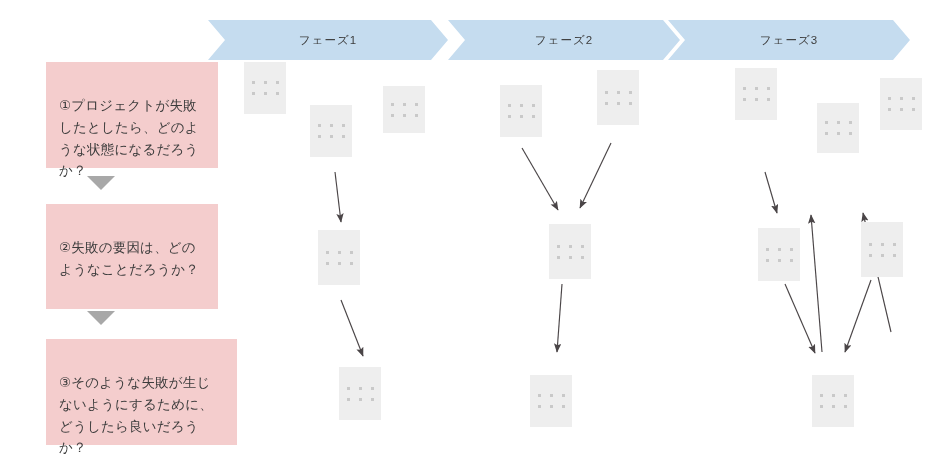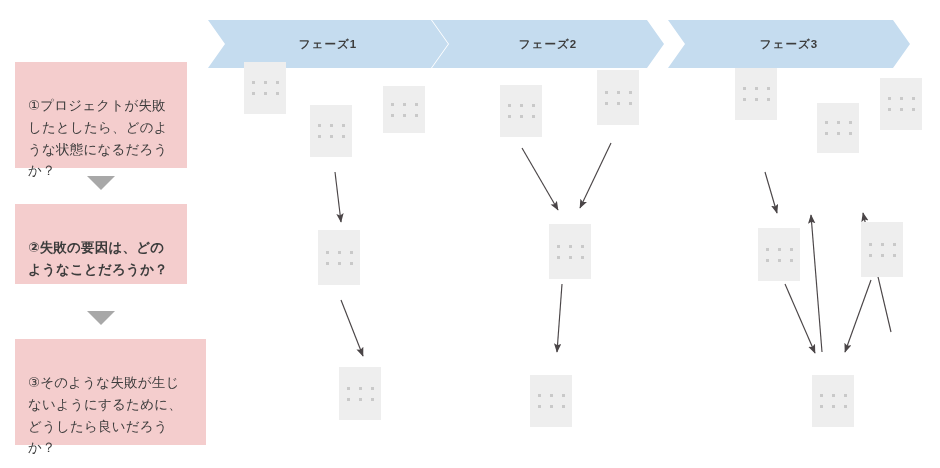--- a/index.html
+++ b/index.html
@@ -22,46 +22,46 @@
   .q-box {
     position: absolute;
     background: #f4cdcd;
     box-sizing: border-box;
     padding: 11px 13px 10px 13px;
     color: #3c3c3c;
     font-size: 13.5px;
     line-height: 1.62;
     letter-spacing: 0.2px;
     white-space: pre-line;
+    margin-left: 31px;
   }
   .q-arrow {
     position: absolute;
     width: 0;
     height: 0;
     border-left: 14px solid transparent;
     border-right: 14px solid transparent;
     border-top: 14px solid #a8a8a8;
   }
 
   
   .phase {
     position: absolute;
     top: 20px;
-    height: 48px;
+    height: 40px;
     background: #c5dcef;
     color: #3d3d3d;
     font-size: 11.5px;
     letter-spacing: 1.1px;
     display: flex;
     align-items: center;
     justify-content: center;
     box-sizing: border-box;
     -webkit-clip-path: polygon(0 0, calc(100% - 17px) 0, 100% 50%, calc(100% - 17px) 100%, 0 100%, 17px 50%);
     clip-path: polygon(0 0, calc(100% - 17px) 0, 100% 50%, calc(100% - 17px) 100%, 0 100%, 17px 50%);
-    font-weight: bold;
   }
   .phase-label { pointer-events: none; }
 
   
   .card {
     position: absolute;
     background: #eeeeee;
     box-sizing: border-box;
     display: flex;
     flex-direction: column;
@@ -96,36 +96,36 @@
 
 <div id="canvas">
 
   <div>
     <div class="q-box" style="left:15px; top:62px; width:172px; height:106px;">
       <span>①プロジェクトが失敗したとしたら、どのような状態になるだろうか？</span>
     </div>
 
     <div class="q-arrow" style="left:87px; top:176px;"></div>
 
-    <div class="q-box" style="left:15px; top:204px; width:172px; height:80px;font-weight:bold;">
+    <div class="q-box" style="left:15px; top:204px; width:172px; height:105px;">
       <span>②失敗の要因は、どのようなことだろうか？</span>
     </div>
 
     <div class="q-arrow" style="left:87px; top:311px;"></div>
 
     <div class="q-box" style="left:15px; top:339px; width:191px; height:106px;">
       <span>③そのような失敗が生じないようにするために、どうしたら良いだろうか？</span>
     </div>
   </div>
 
   <div>
     <div class="phase" style="left:208px; width:240px;">
       <span class="phase-label">フェーズ1</span>
     </div>
-    <div class="phase" style="left:432px; width:232px;">
+    <div class="phase" style="left:448px; width:232px;">
       <span class="phase-label">フェーズ2</span>
     </div>
     <div class="phase" style="left:668px; width:242px;">
       <span class="phase-label">フェーズ3</span>
     </div>
   </div>
 
   <svg id="arrows" viewBox="0 0 940 468" xmlns="http://www.w3.org/2000/svg">
     <defs>
       <marker id="ah" markerWidth="9" markerHeight="9" refX="7.4" refY="3.2" orient="auto" markerUnits="strokeWidth">

